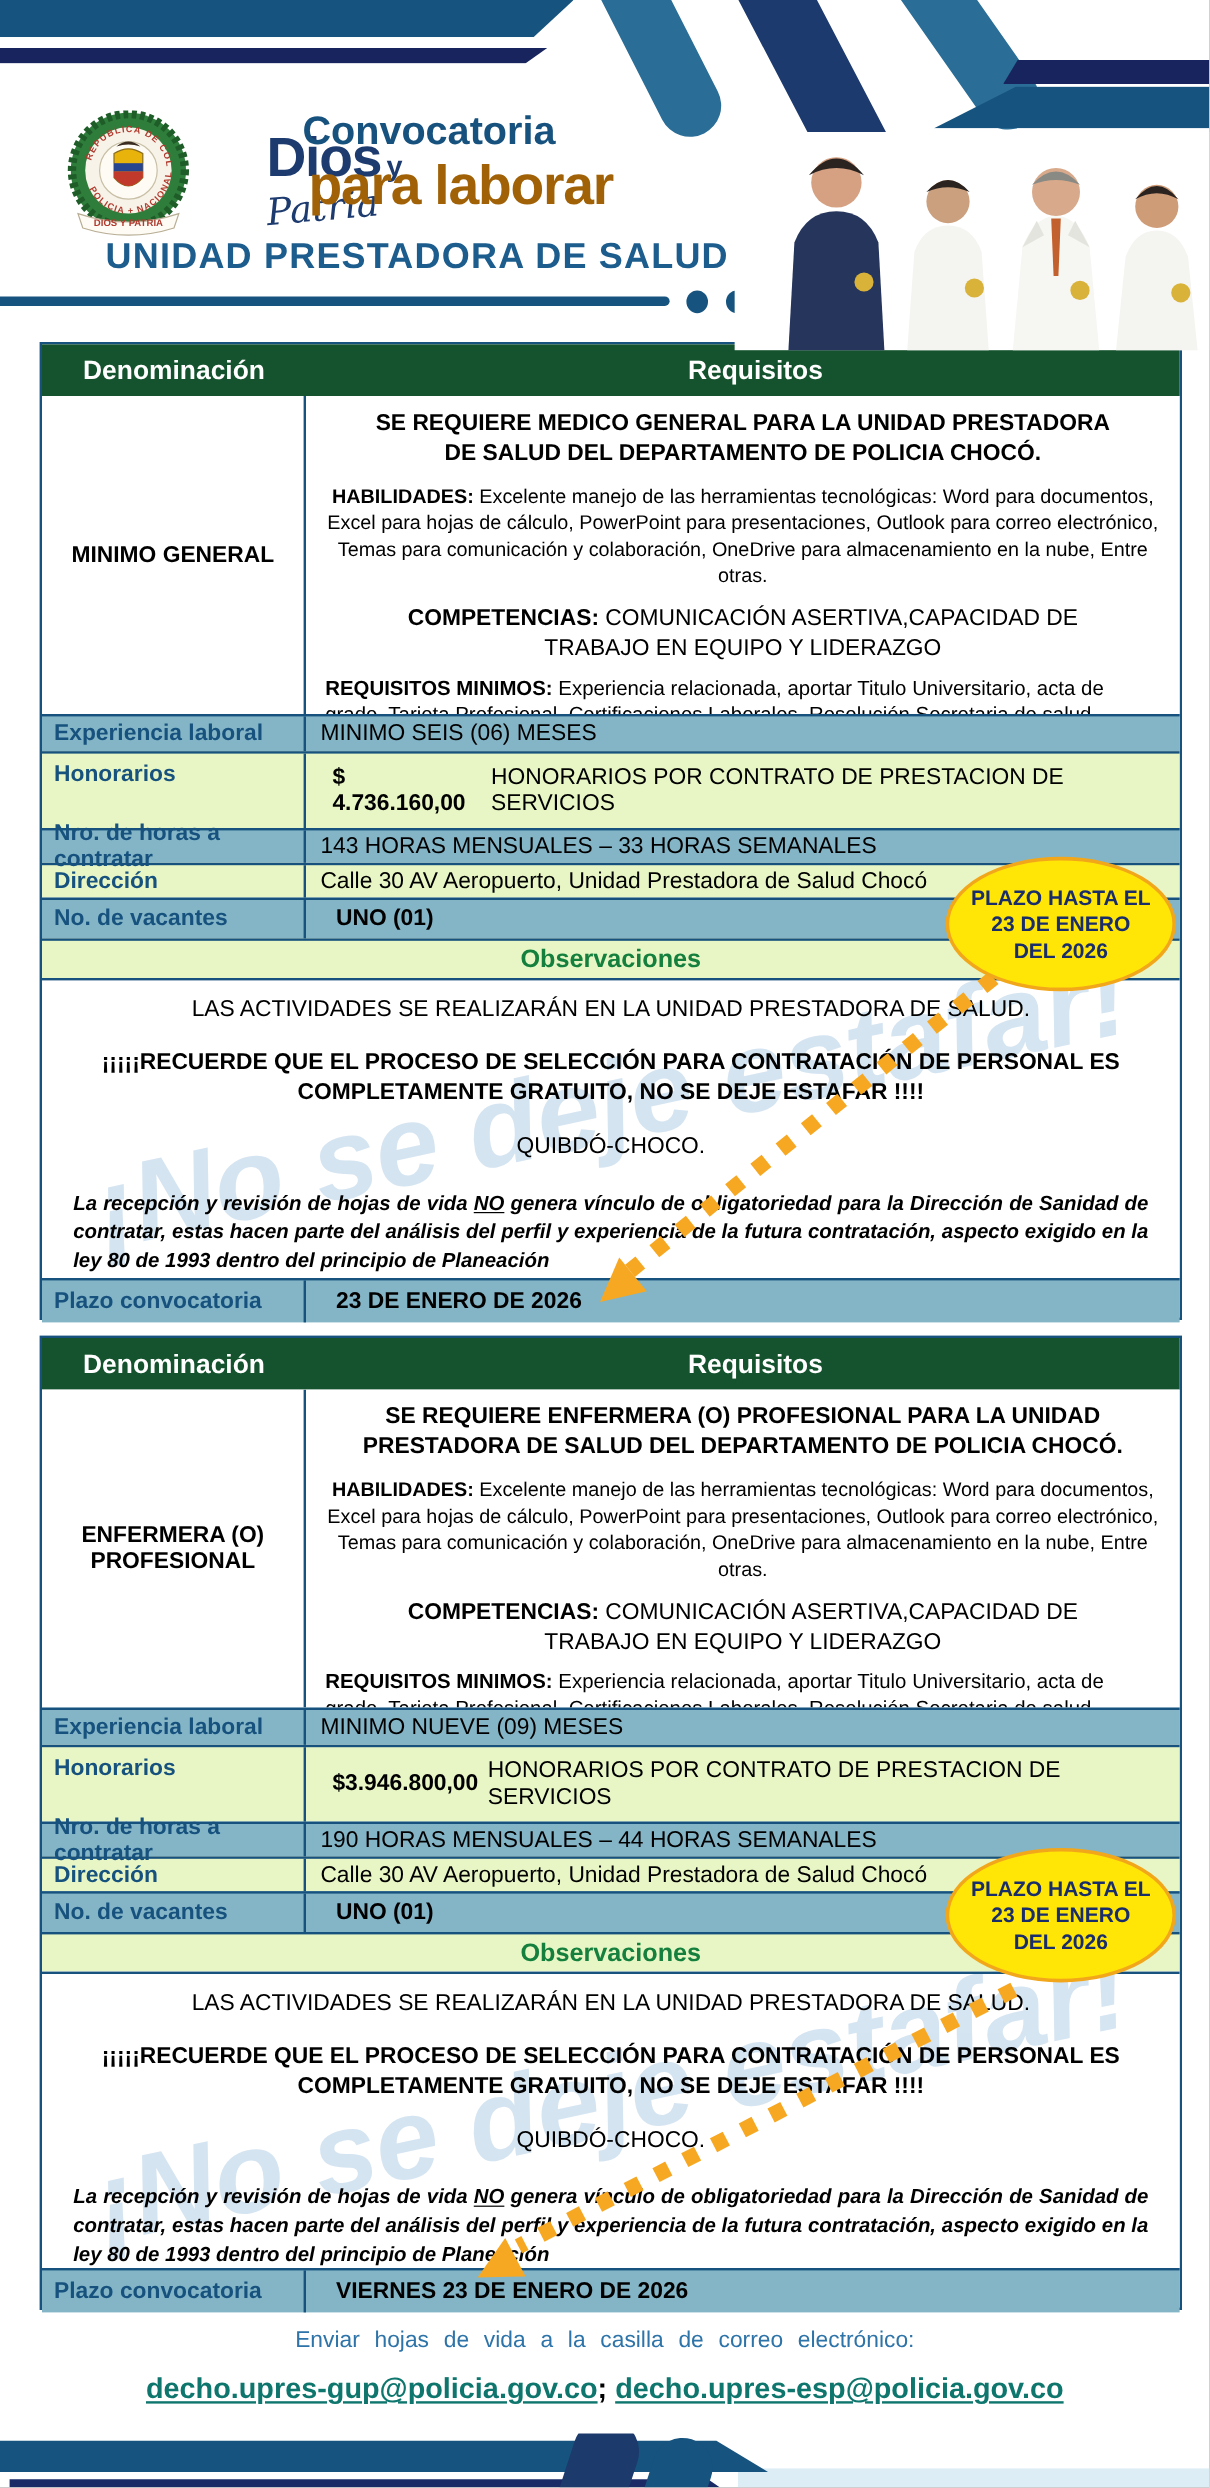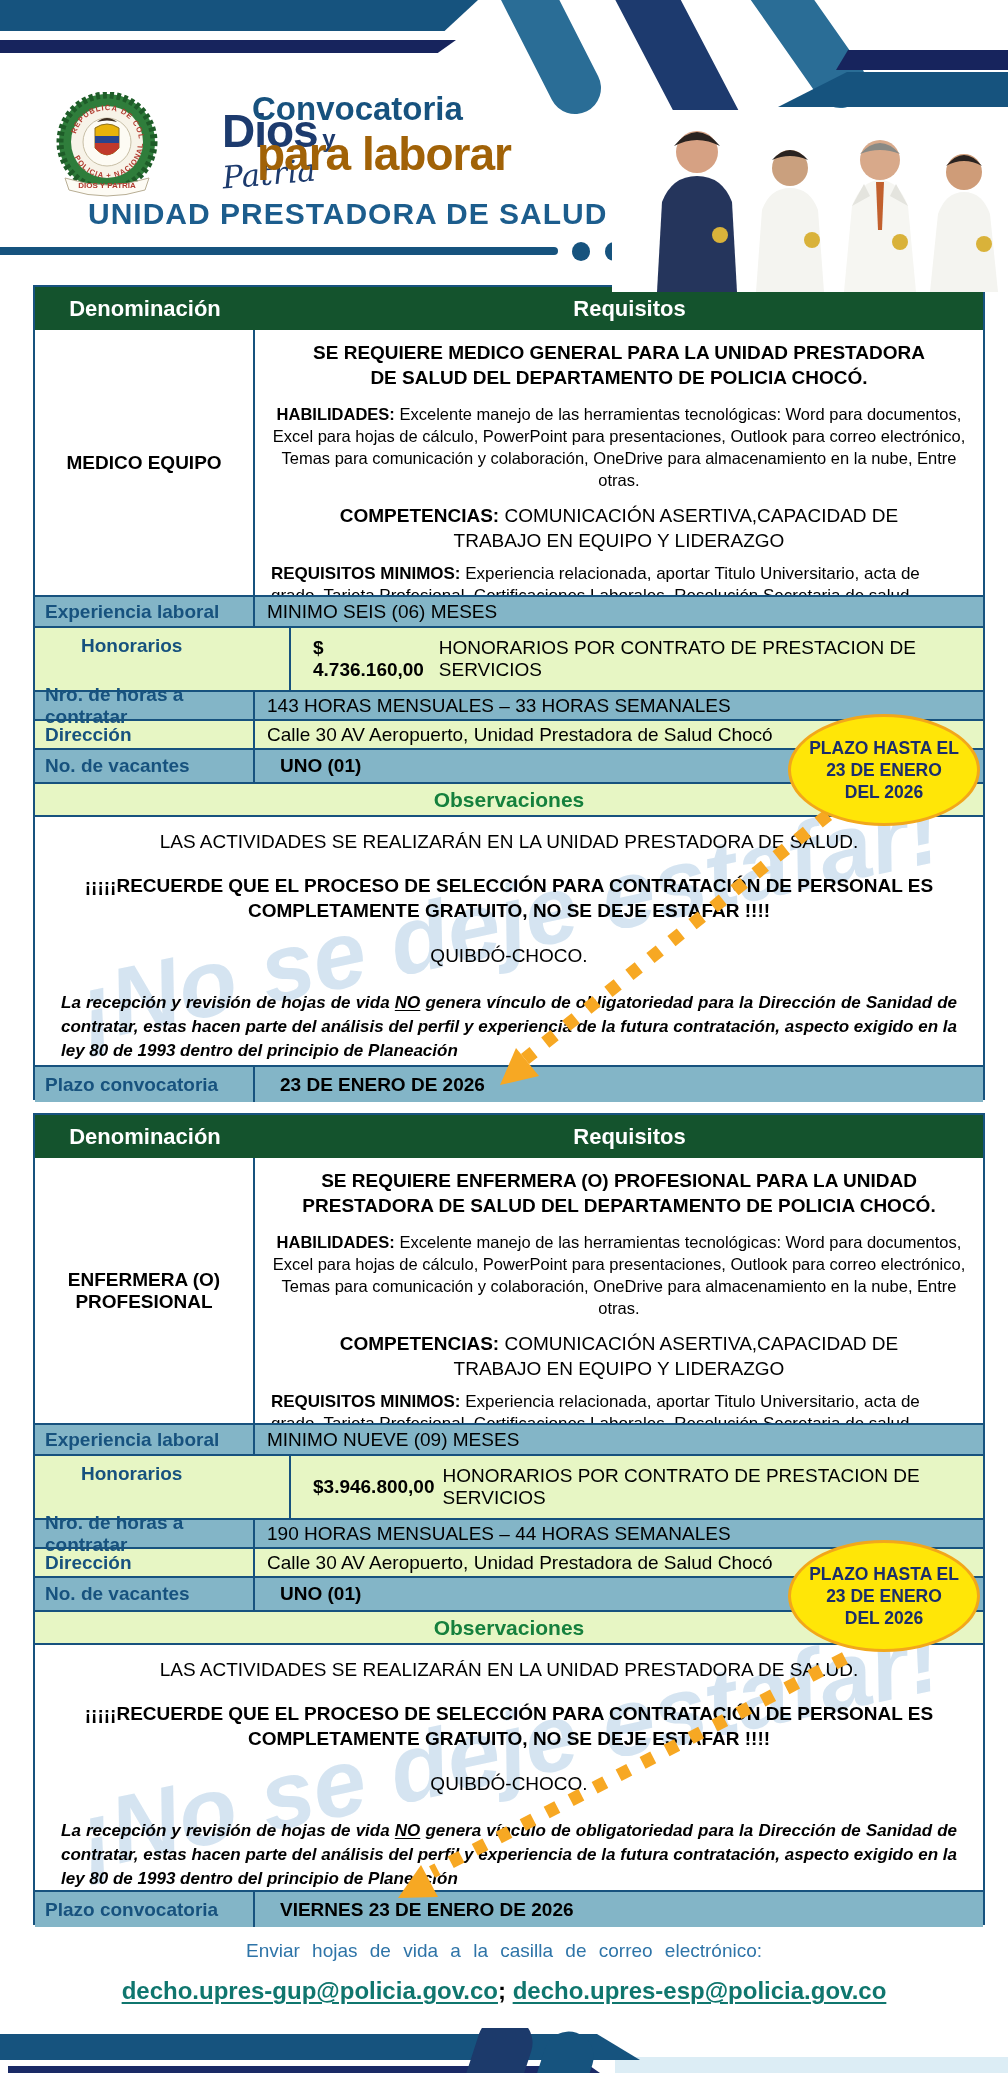--- a/index.html
+++ b/index.html
@@ -53,21 +53,21 @@
   .reqs .comp { text-align:center; font-weight:normal; font-size:19px; line-height:25px; margin:10px 60px 10px 60px; }
   .reqs .minr { text-align:left; font-size:17px; line-height:22px; }
   .reqs b { font-weight:bold; }
   .row { display:flex; border-top:2px solid #17527e; }
   .row .c1 { width:220px; border-right:2px solid #17527e; display:flex; align-items:center;
              padding-left:10px; font-weight:bold; font-size:19px; color:#17527e; }
   .row .c2 { flex:1; display:flex; align-items:center; padding-left:12px; font-size:19px; color:#000; }
   .row.blue { background:#83b5c7; }
   .row.green { background:#e7f6c4; }
   .r-exp { height:31px; }
-  .r-hon { height:64px;padding-left:36px; }
+  .r-hon { height:64px; }
   .r-hon .c1 { align-items:flex-start; padding-top:7px; }
   .r-hon .c2 { padding-left:22px; }
   .r-hon b { margin-right:8px; }
   .r-hor { height:29px; }
   .r-dir { height:29px; }
   .r-vac { height:34px; }
   .r-vac .c2 { font-weight:bold; padding-left:25px; }
   .obshdr { border-top:2px solid #17527e; background:#e7f6c4; height:33px; text-align:center;
             line-height:31px; font-weight:bold; font-size:21px; color:#15803d; }
   .obs { position:relative; border-top:2px solid #17527e; background:#fff; overflow:hidden;
@@ -180,21 +180,21 @@
     <path d="M 318,182 L 326,104 Q 334,82 352,82 Q 370,82 378,104 L 386,182 Z" fill="#f4f4f0"></path>
     <circle cx="372" cy="134" r="8" fill="#d9b23a"></circle>
   </svg>
 
   <section class="jobtable t1">
     <div class="thead">
       <div class="c1">Denominación</div>
       <div class="c2">Requisitos</div>
     </div>
     <div class="tbody-row">
-      <div class="c1">MEDICO EQUIPO</div>
+      <div class="c1">MINIMO GENERAL</div>
       <div class="c2 reqs">
         <p class="intro">SE REQUIERE MEDICO GENERAL  PARA LA UNIDAD PRESTADORA DE SALUD DEL DEPARTAMENTO DE POLICIA CHOCÓ.</p>
         <p class="hab"><b>HABILIDADES:</b><span>  Excelente manejo de las herramientas tecnológicas: Word para documentos, Excel para hojas de cálculo, PowerPoint para presentaciones, Outlook para correo electrónico, Temas para comunicación y colaboración, OneDrive para almacenamiento en la nube, Entre otras.</span></p>
         <p class="comp"><b>COMPETENCIAS:</b><span> COMUNICACIÓN ASERTIVA,CAPACIDAD DE TRABAJO EN EQUIPO Y LIDERAZGO</span></p>
         <p class="minr"><b>REQUISITOS MINIMOS:</b><span> Experiencia relacionada, aportar Titulo Universitario, acta de grado, Tarjeta Profesional, Certificaciones Laborales, Resolución Secretaria de salud departamental, RETHUS, y demás requisitos de ley.</span></p>
       </div>
     </div>
     <div class="row blue r-exp">
       <div class="c1">Experiencia laboral</div>
       <div class="c2">MINIMO SEIS (06) MESES</div>

